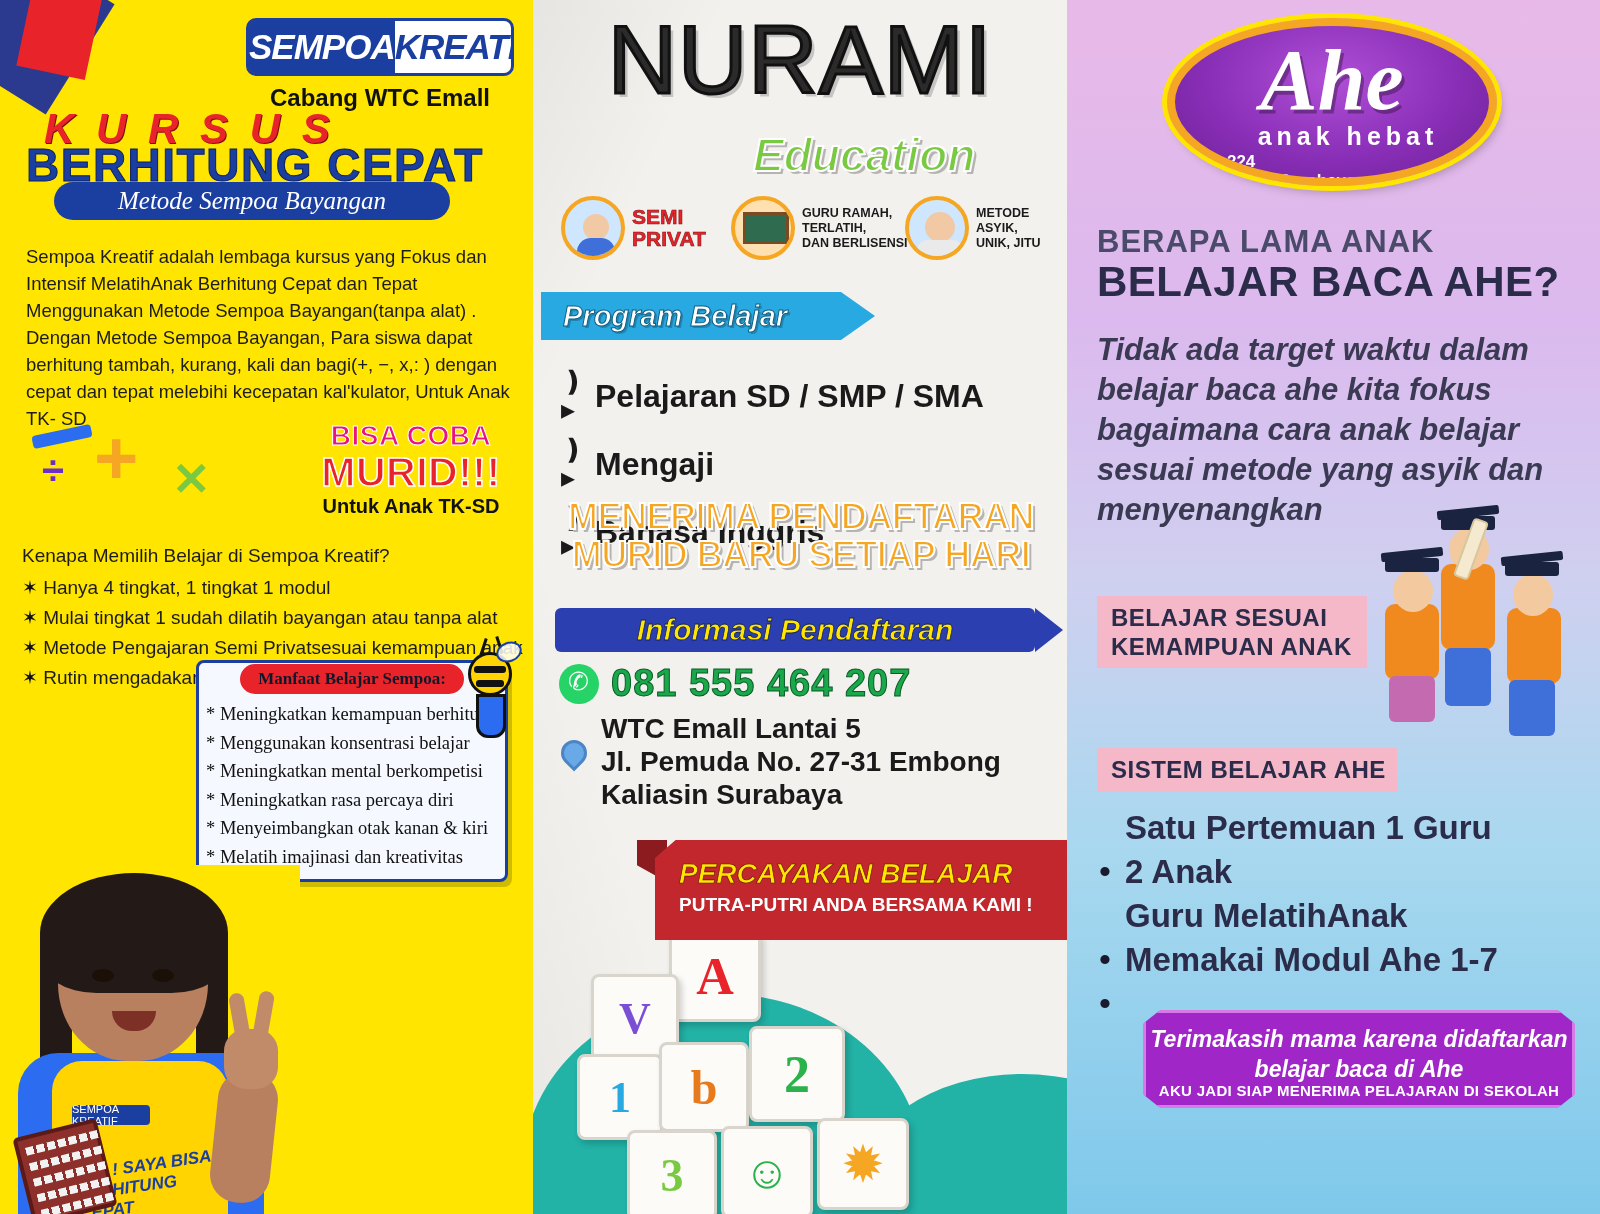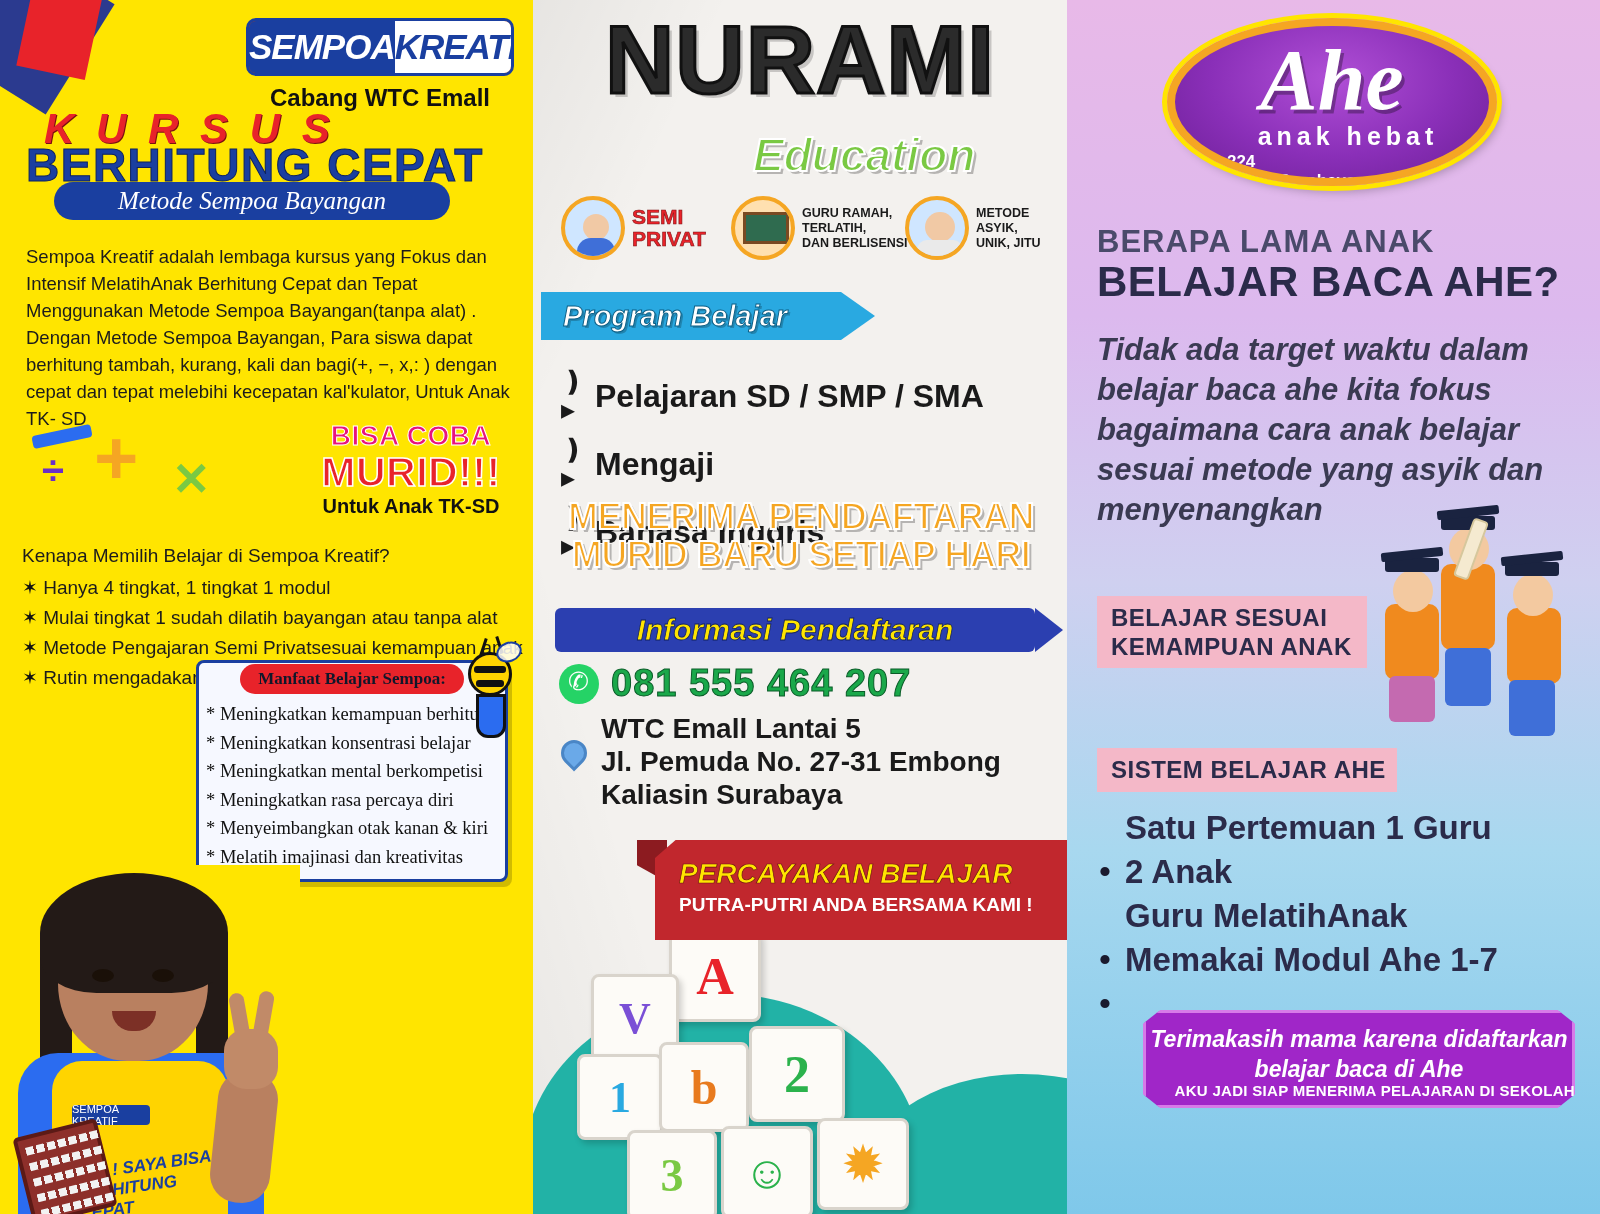--- a/index.html
+++ b/index.html
@@ -212,21 +212,21 @@
     position: relative;
     width: 534px; height: 1214px;
     background:
       linear-gradient(115deg, rgba(0,0,0,.05) 0%, rgba(255,255,255,0) 18%),
       linear-gradient(75deg, rgba(0,0,0,.045) 0%, rgba(255,255,255,0) 22%),
       #f3f1ee;
     overflow: hidden;
   }
   .nurami-title {
     position: absolute; left: 16px; top: 8px; width: 502px; text-align: center;
-    font-size: 96px; font-weight: bold; color: #2b2b2b;
+    font-size: 96px; font-weight: normal; color: #2b2b2b;
     letter-spacing: 1px; line-height: 104px;
     -webkit-text-stroke: 3px #111;
     text-shadow: 4px 4px 0 rgba(0,0,0,.18);
   }
   .nurami-sub {
     position: absolute; left: 220px; top: 128px;
     font-size: 46px; font-weight: bold; color: #7ac943;
     font-style: italic;
     -webkit-text-stroke: 2px #fff;
     text-shadow: 3px 3px 0 rgba(0,0,0,.25);
@@ -428,21 +428,21 @@
     background: #a026c8;
     border-radius: 6px;
     border: 3px solid #d77ae8;
     clip-path: polygon(4% 0, 96% 0, 100% 14%, 100% 86%, 96% 100%, 4% 100%, 0 86%, 0 14%);
   }
   .thanks-l1 {
     position: absolute; left: 76px; top: 1024px; width: 432px; text-align: center;
     color: #fff; font-size: 23px; font-weight: bold; line-height: 30px; font-style: italic;
   }
   .thanks-l2 {
-    position: absolute; left: 76px; top: 1082px; width: 432px; text-align: right;
+    position: absolute; left: 76px; top: 1082px; width: 432px; text-align: center;
     color: #fff; font-size: 15px; font-weight: bold; letter-spacing: .3px;
   }
   
   .grads { position: absolute; left: 318px; top: 500px; width: 215px; height: 300px; }
   .grad { position: absolute; }
   .cap { position: absolute; width: 54px; height: 14px; background: #1a2340; border-radius: 3px; }
   .cap-top { position: absolute; width: 62px; height: 9px; background: #1a2340; transform: rotate(-6deg); border-radius: 2px; }
   .gface { position: absolute; width: 40px; height: 42px; border-radius: 50%; background: #f3c9a0; }
   .gbody { position: absolute; width: 54px; height: 76px; border-radius: 10px; background: #f08a1e; }
   .glegs { position: absolute; width: 46px; height: 46px; }
@@ -494,21 +494,21 @@
       <div><span class="star">✶ </span><span>Hanya 4 tingkat, 1 tingkat 1 modul</span></div>
       <div><span class="star">✶ </span><span>Mulai tingkat 1 sudah dilatih bayangan atau tanpa alat</span></div>
       <div><span class="star">✶ </span><span>Metode Pengajaran Semi Privatsesuai kemampuan anak</span></div>
       <div><span class="star">✶ </span><span>Rutin mengadakan lomba</span></div>
     </div>
 
     <div class="manfaat-box"></div>
     <div class="manfaat-title">Manfaat Belajar Sempoa:</div>
     <div class="manfaat-list">
       <div>* Meningkatkan kemampuan berhitung</div>
-      <div>* Meningkatkan konsentrasi belajar</div>
+      <div>* Menggunakan konsentrasi belajar</div>
       <div>* Meningkatkan mental berkompetisi</div>
       <div>* Meningkatkan rasa percaya diri</div>
       <div>* Menyeimbangkan otak kanan &amp; kiri</div>
       <div>* Melatih imajinasi dan kreativitas</div>
     </div>
 
     <div class="bee">
       <div class="bee-ant"></div>
         <div class="bee-ant2"></div>
       <div class="bee-legs"></div>

